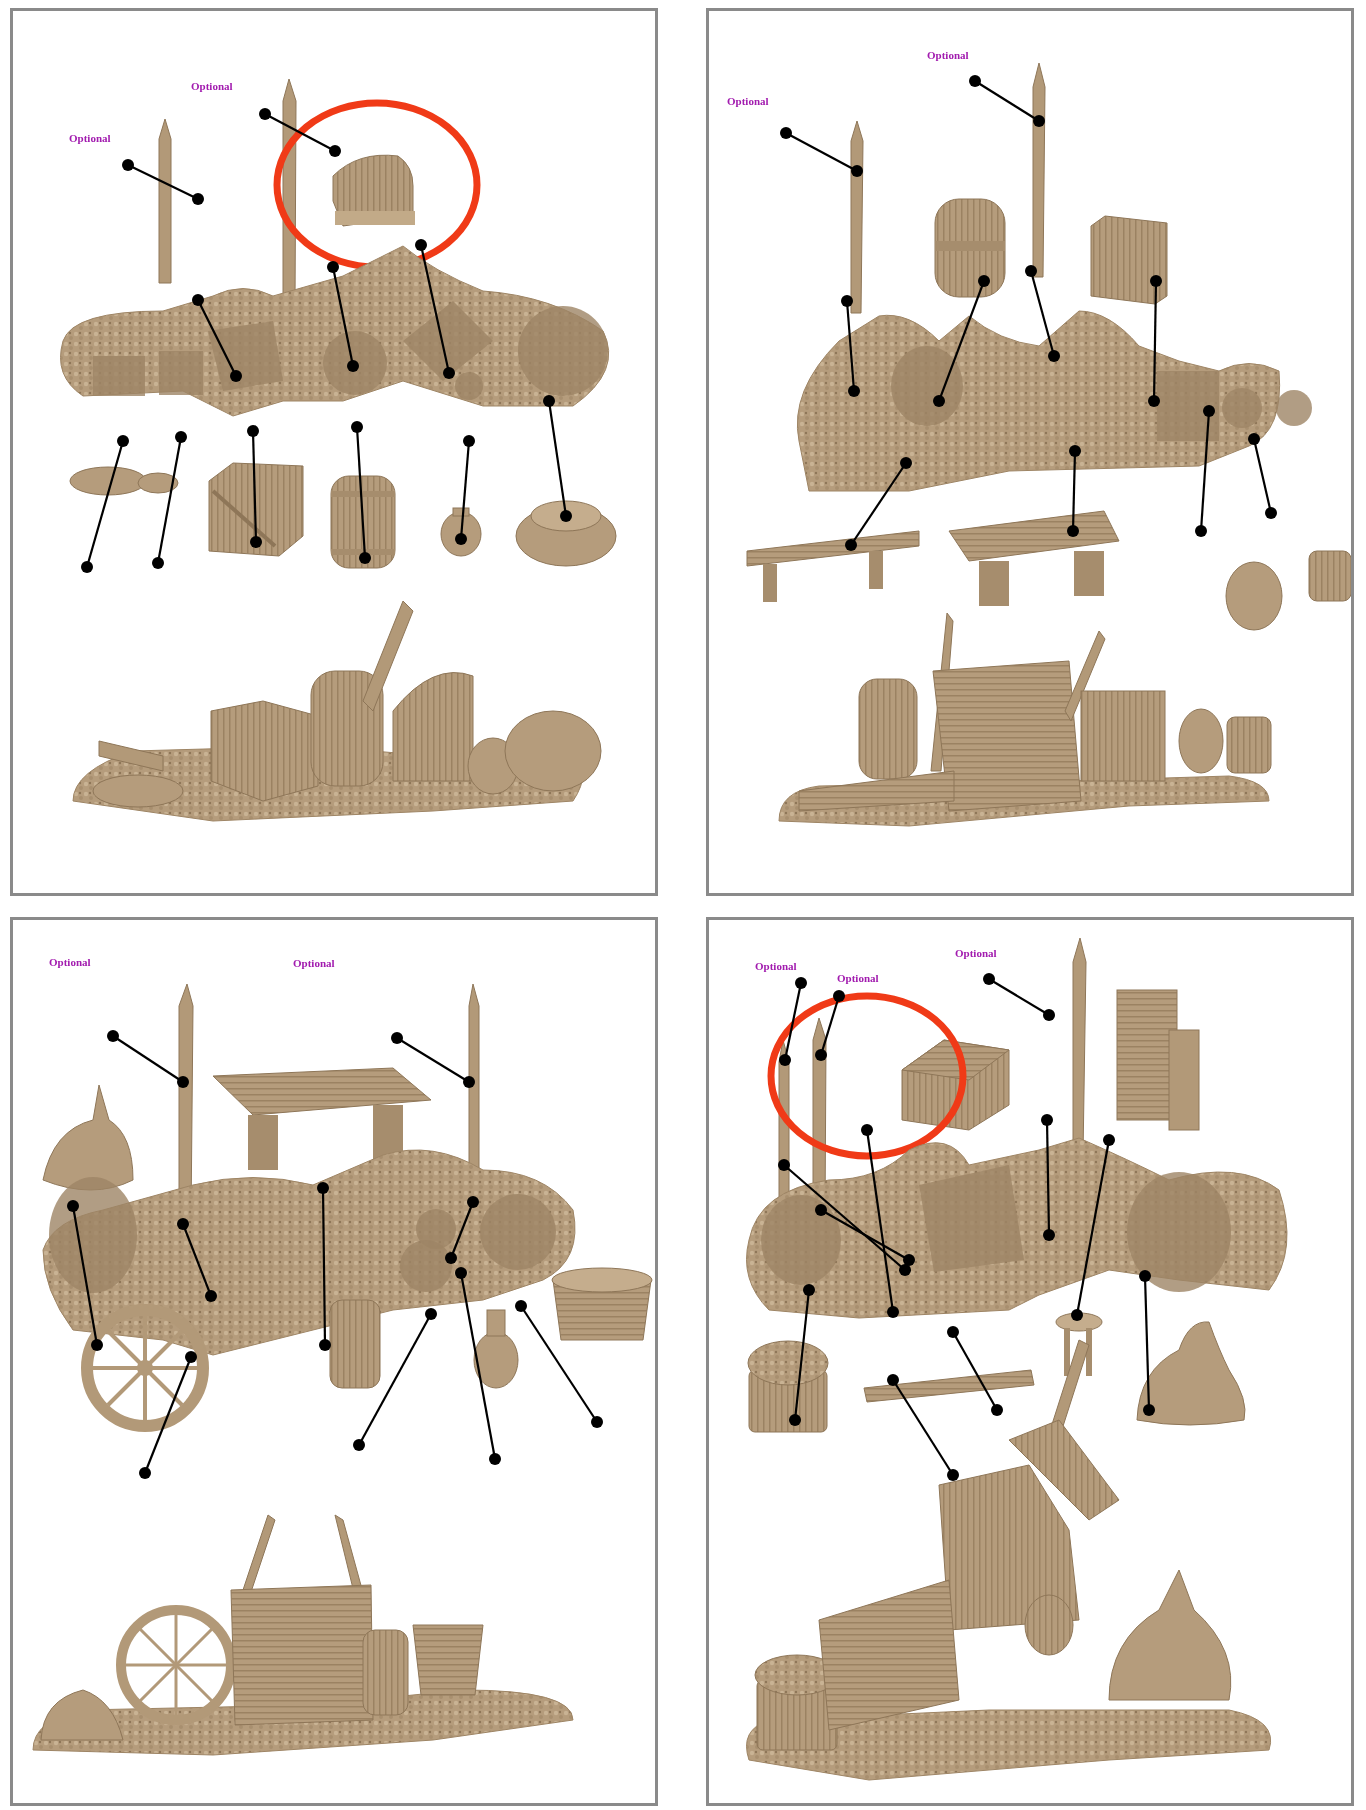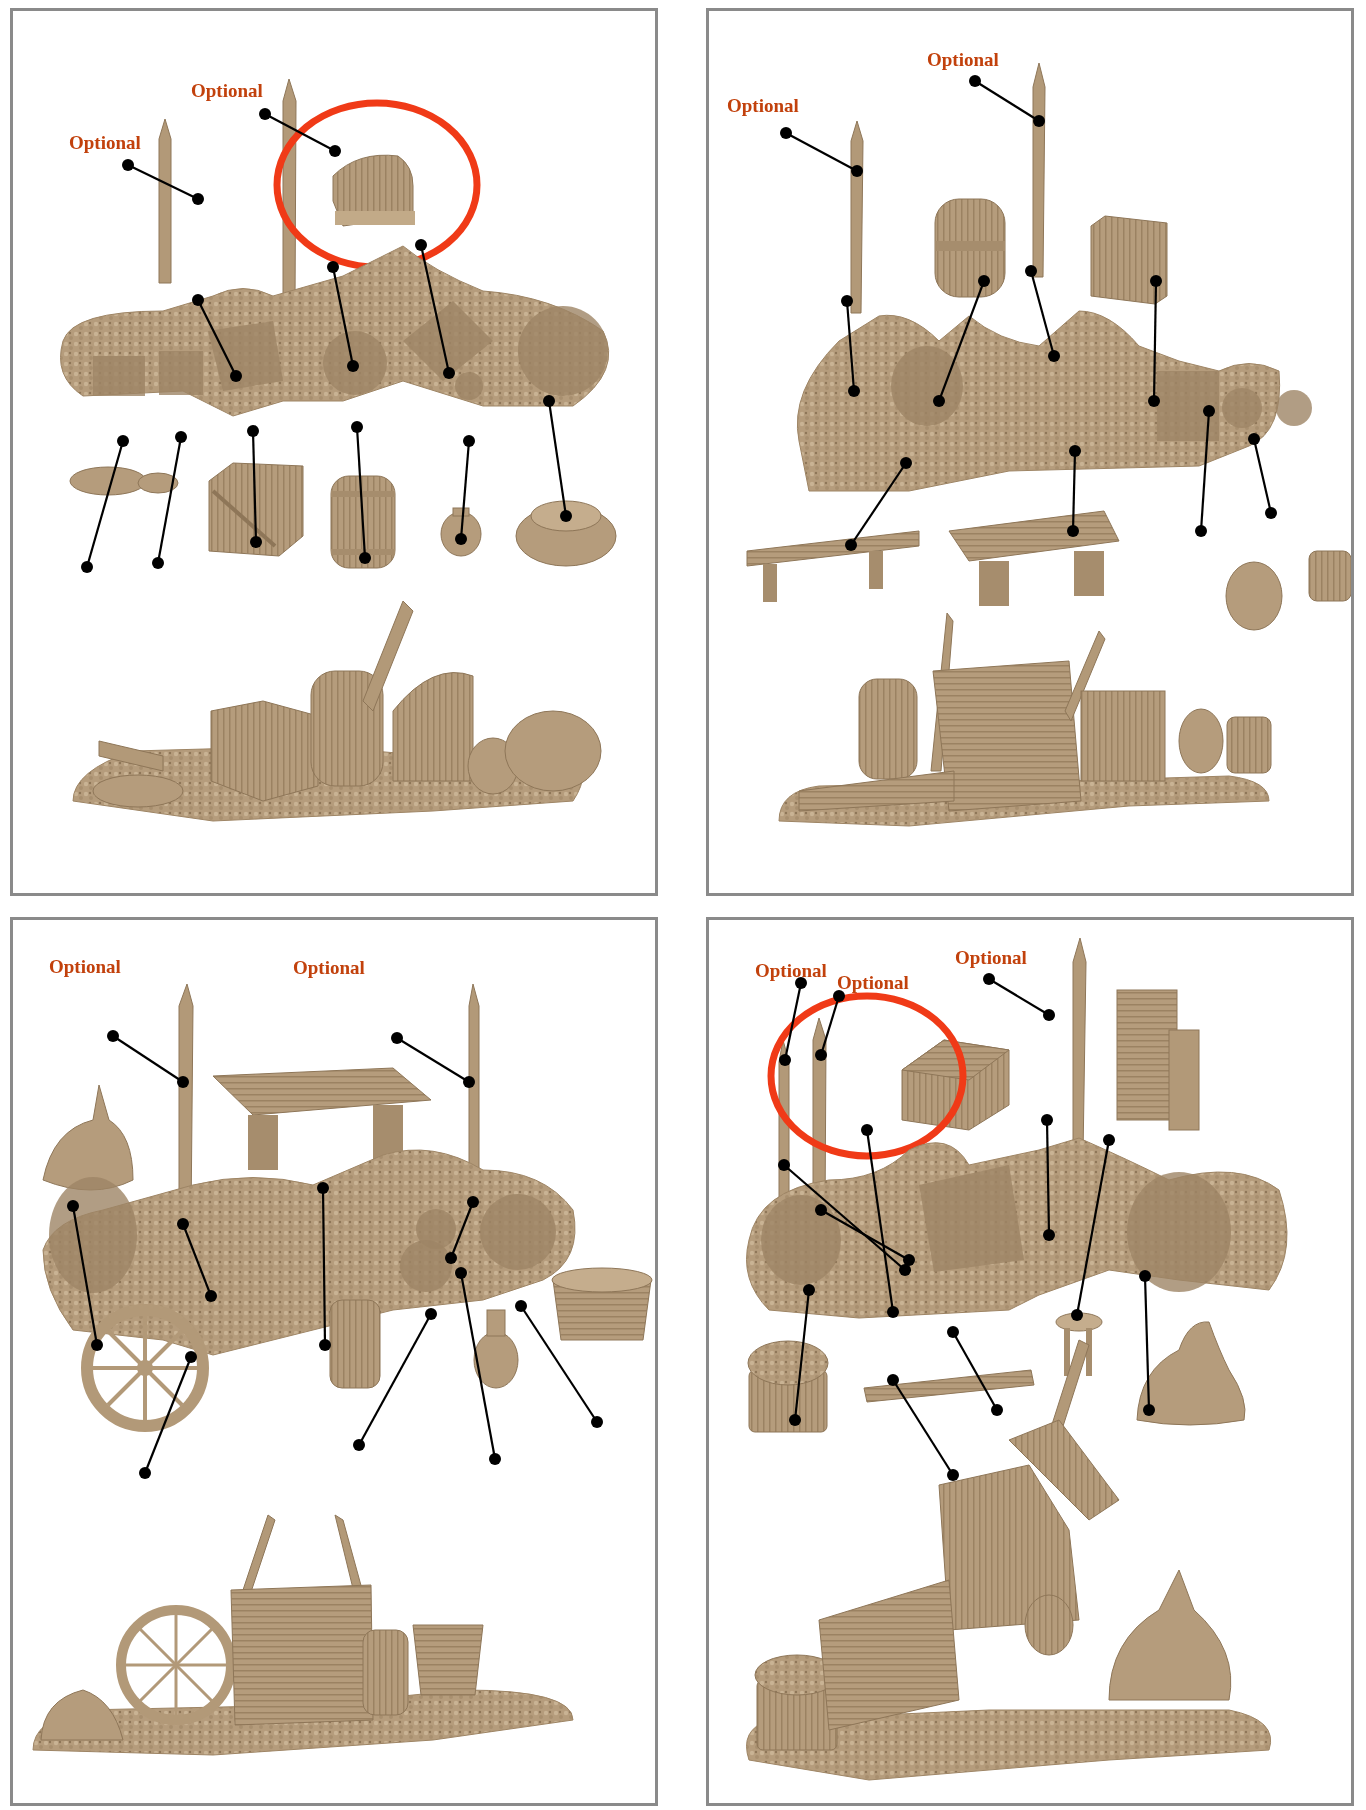--- a/index.html
+++ b/index.html
@@ -1,19 +1,19 @@
 <!DOCTYPE html>
 <html><head>
 <meta charset="utf-8">
 <style>
   html, body { margin: 0; padding: 0; background: #ffffff; }
   body { width: 1366px; height: 1810px; position: relative; overflow: hidden; font-family: "Liberation Serif", "DejaVu Serif", serif; }
   .panel { position: absolute; box-sizing: border-box; border: 3px solid #8a8a8a; background: #ffffff; overflow: hidden; }
   .panel svg { position: absolute; left: 0; top: 0; }
-  .label { position: absolute; font-family: "Liberation Serif", "DejaVu Serif", serif; font-weight: bold; font-size: 19px; color: #c2410c; white-space: nowrap; }
+  .label { position: absolute; font-family: "Liberation Serif", "DejaVu Serif", serif; font-weight: bold; font-size: 11px; color: #a21caf; white-space: nowrap; }
 </style>
 </head>
 <body>
 
 <div class="panel" style="left:10px;top:8px;width:648px;height:888px;">
   <svg width="648" height="888" viewBox="0 0 648 888">
     <defs>
       <pattern id="gravel" width="10" height="10" patternUnits="userSpaceOnUse">
         <rect width="10" height="10" fill="#b59c7c"></rect>
         <circle cx="3" cy="3" r="2.2" fill="#c9b394"></circle>

